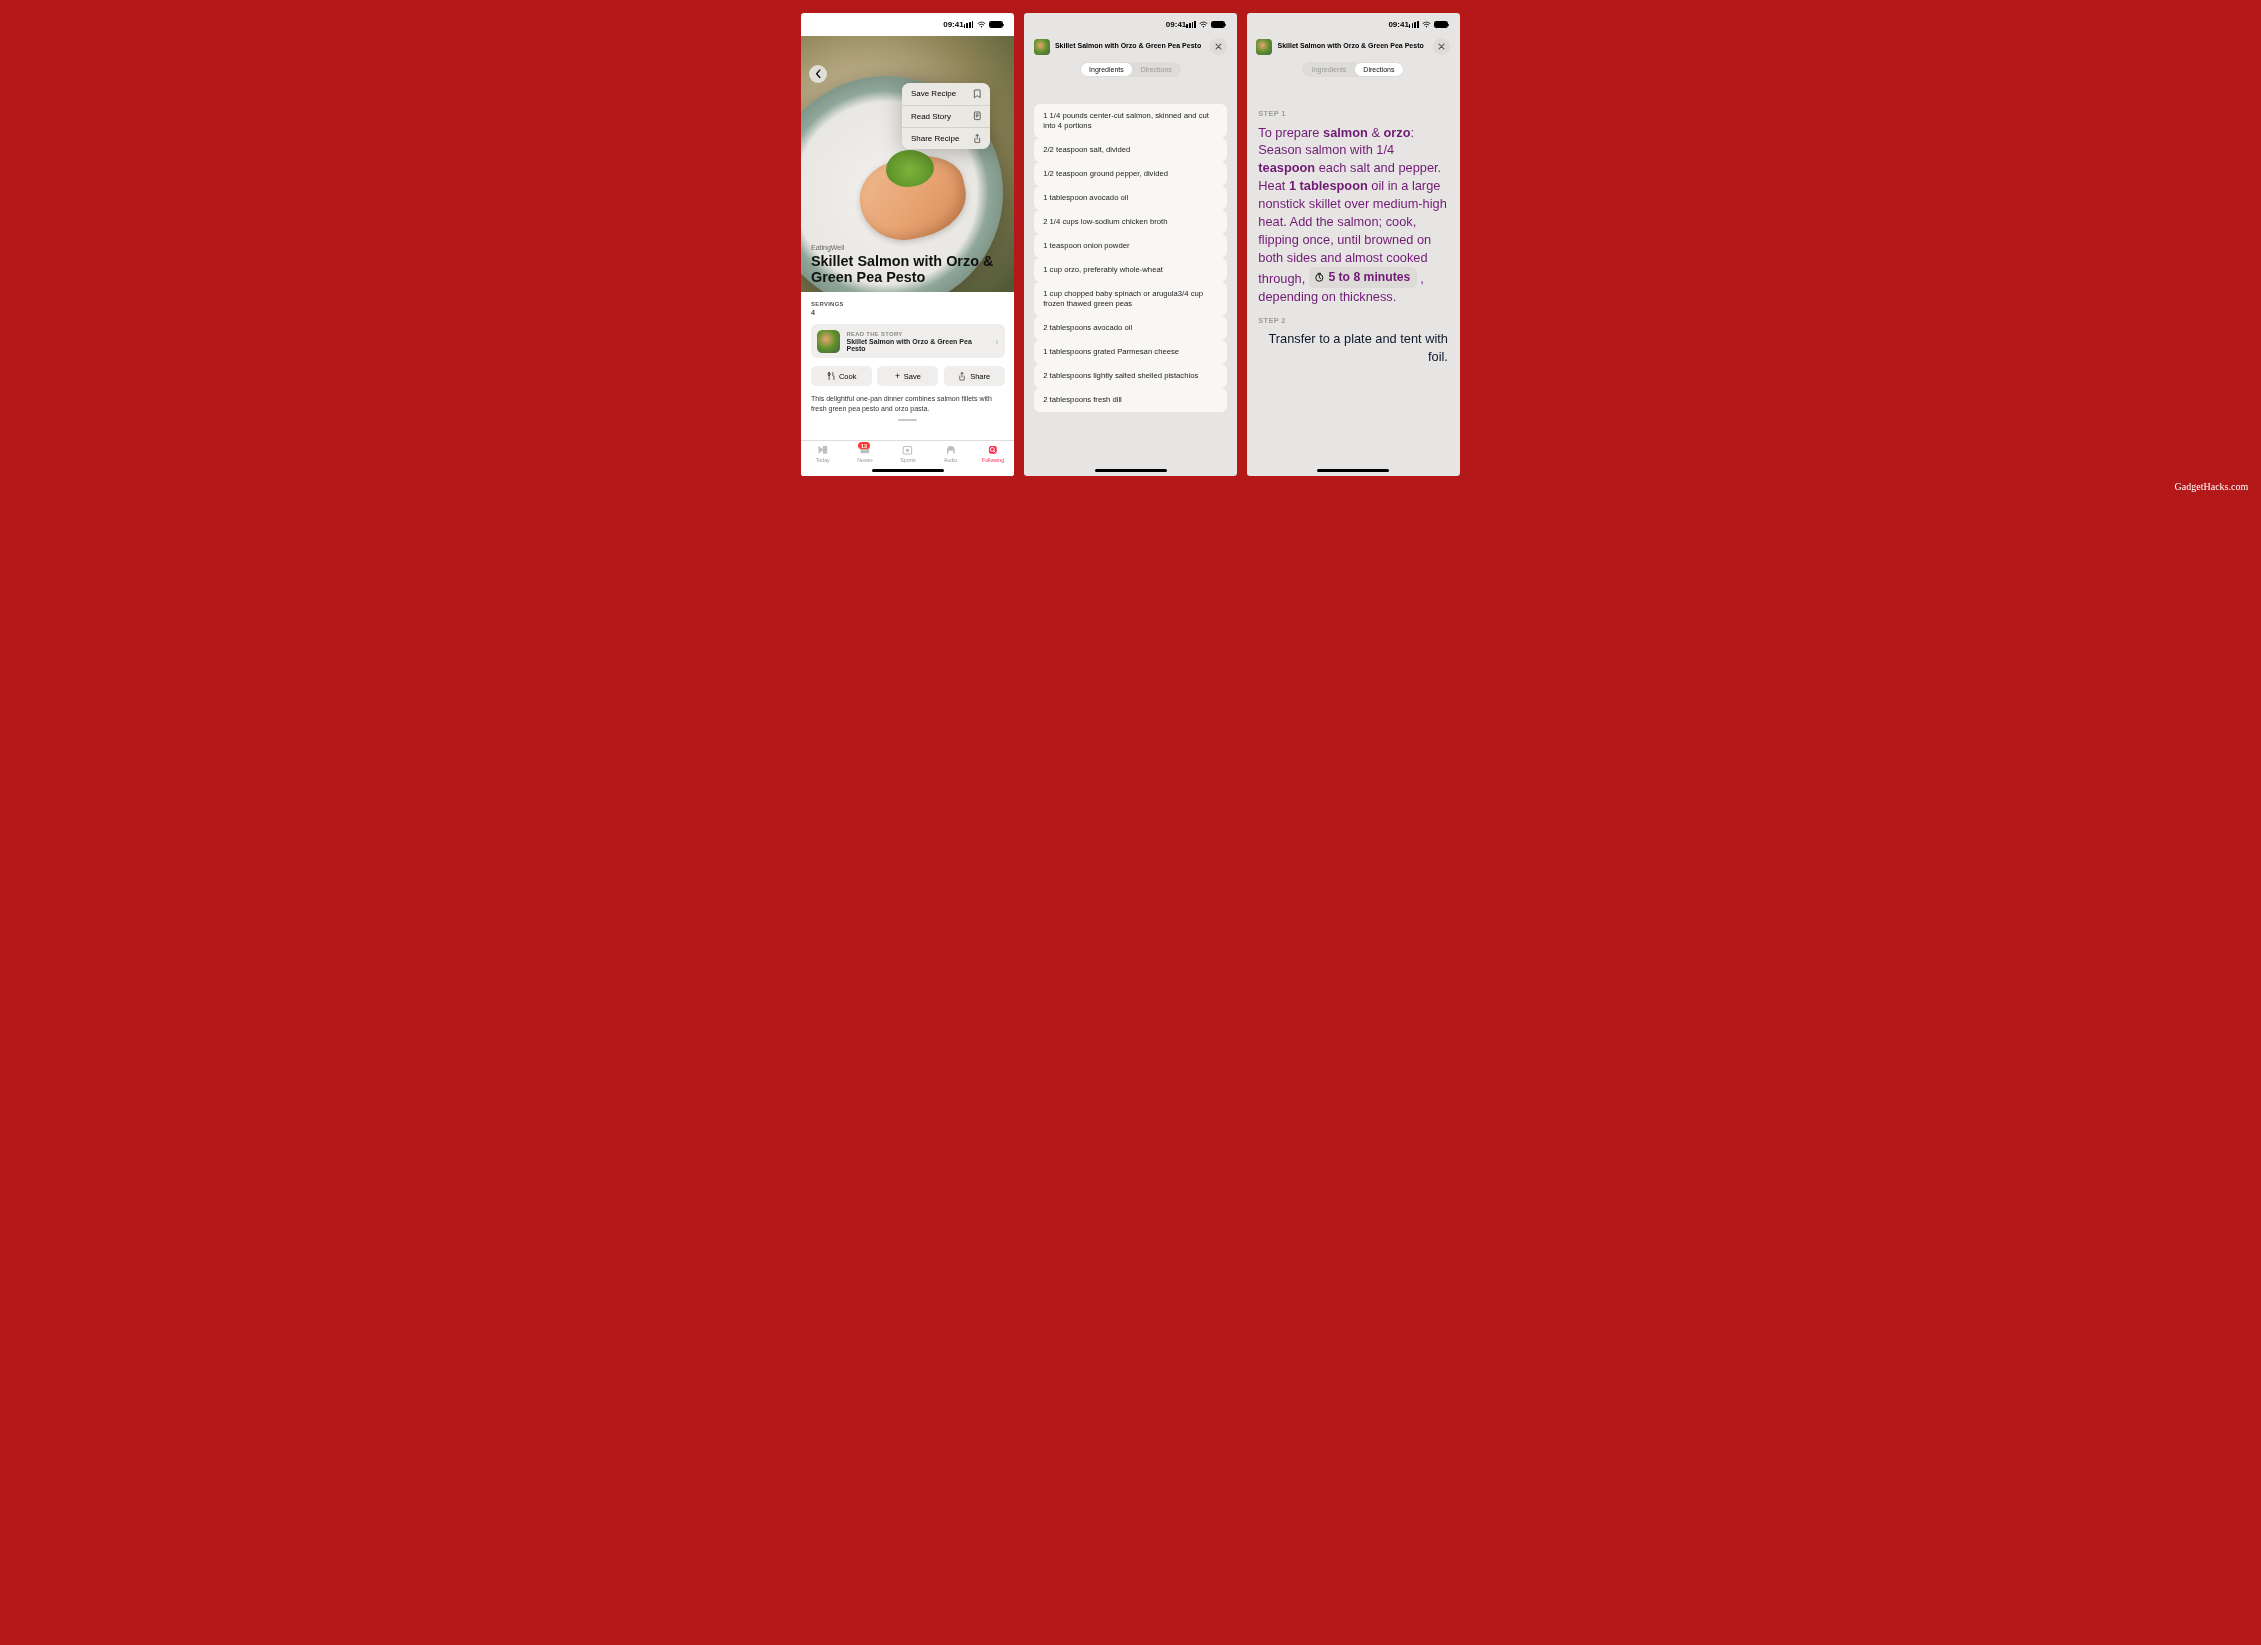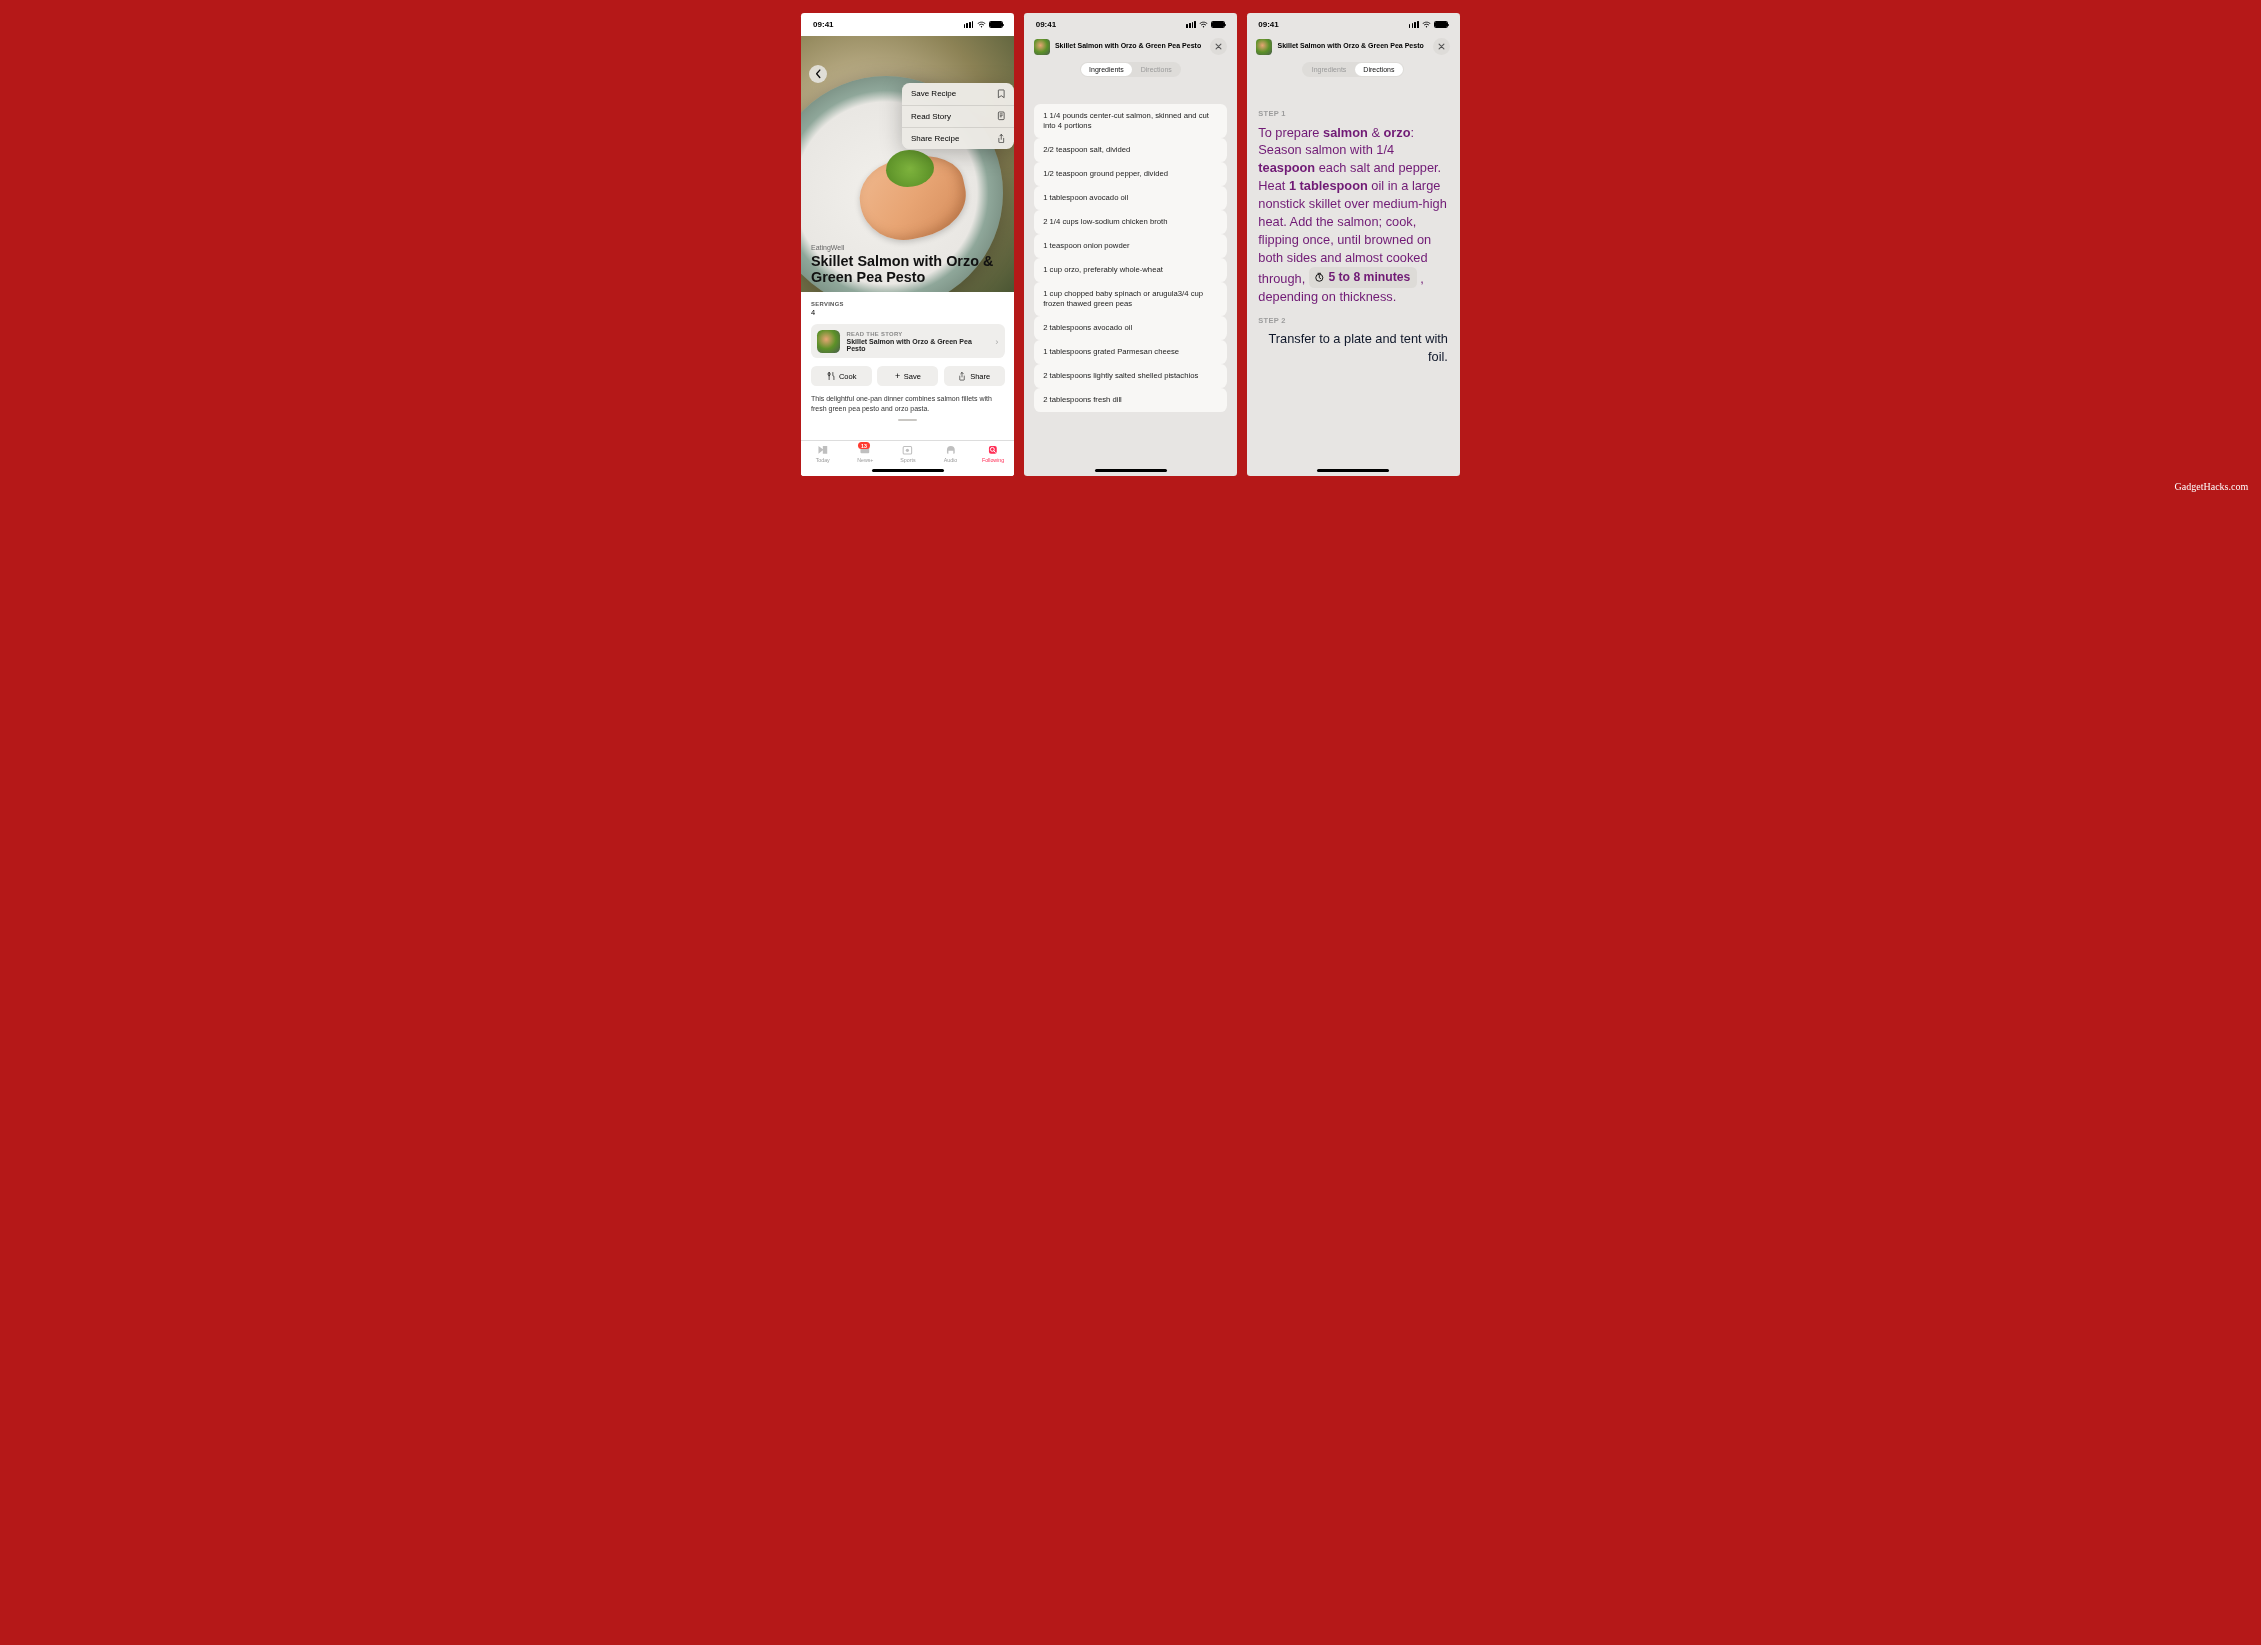--- a/index.html
+++ b/index.html
@@ -1,38 +1,38 @@
 <!DOCTYPE html>
 <html style="font-size:8.5px"><head>
 <meta charset="utf-8">
 <style>
   *{box-sizing:border-box;margin:0;padding:0;font-family:-apple-system,BlinkMacSystemFont,"Helvetica Neue",Arial,sans-serif;}
   body{background:#b51818;padding:12.8px 12.8px 21px;position:relative;}
   .shots{display:flex;gap:9.6px;justify-content:center;align-items:stretch;}
   .phone{width:213px;height:463px;background:#e7e5e3;border-radius:3.2px;overflow:hidden;position:relative;display:flex;flex-direction:column;}
   
-  .status{height:23.4px;display:flex;align-items:center;justify-content:space-between;padding:0 11.7px;}
+  .status{height:23.4px;display:flex;align-items:center;justify-content:flex-end;padding:0 11.7px;}
   .status .time{font-weight:600;font-size:8px;}
   .status .right{display:flex;align-items:center;gap:3.2px;}
   .sig{display:flex;align-items:flex-end;gap:1.1px;}
   .sig span{width:1.6px;background:#000;display:block;border-radius:0.5px;}
   .sig span:nth-child(1){height:3.2px}.sig span:nth-child(2){height:4.3px}.sig span:nth-child(3){height:5.3px}.sig span:nth-child(4){height:6.4px}
   .wifi{width:9px;height:9px;}
   .batt{width:14px;height:7px;border:0.8px solid #000;border-radius:1.6px;position:relative;}
   .batt::after{content:"";position:absolute;right:-2.1px;top:1.6px;width:1.3px;height:2.7px;background:#000;border-radius:0 1.1px 1.1px 0;}
   .batt i{display:block;background:#000;height:100%;width:100%;border-radius:0.8px;}
   .home-ind{position:absolute;bottom:4.3px;left:50%;transform:translateX(-50%);width:72px;height:2.7px;background:#000;border-radius:1.6px;}
   
   .ph1{background:#fff;}
   .hero{height:256px;position:relative;background:radial-gradient(circle at 30% 40%,#d8c9a8 0%,#c1b38e 25%,#8c8255 60%,#4a5633 100%);overflow:hidden;}
   .plate{position:absolute;left:-32px;top:40px;width:234px;height:234px;border-radius:50%;background:radial-gradient(circle at 50% 50%,#f2f0ec 0%,#e9e7e3 55%,#8fa79a 62%,#495a4e 100%);box-shadow:0 3.2px 21px rgba(0,0,0,0.3);}
   .salmon{position:absolute;left:59px;top:122px;width:106px;height:80px;background:linear-gradient(135deg,#f0b98f 0%,#e8a574 50%,#d48b5a 100%);border-radius:40% 45% 48% 42%/45% 40% 48% 52%;transform:rotate(-12deg);box-shadow:inset -4.3px -3.2px 10.6px rgba(140,80,40,0.4),0 2.1px 6.4px rgba(0,0,0,0.2);}
   .pesto{position:absolute;left:85px;top:114px;width:48px;height:37px;background:radial-gradient(circle,#7fb53e 0%,#5c9128 80%);border-radius:48% 52% 55% 45%/55% 48% 52% 45%;}
   .hero .back{position:absolute;top:29px;left:7.5px;width:18px;height:18px;border-radius:50%;background:rgba(230,228,224,0.9);display:flex;align-items:center;justify-content:center;font-size:10.6px;}
-  .menu{position:absolute;top:47px;left:101px;width:112px;background:rgba(236,234,228,0.98);border-radius:7.5px;box-shadow:0 4.3px 21px rgba(0,0,0,0.25);overflow:hidden;}
+  .menu{position:absolute;top:47px;left:101px;width:88px;background:rgba(236,234,228,0.98);border-radius:7.5px;box-shadow:0 4.3px 21px rgba(0,0,0,0.25);overflow:hidden;}
   .menu-item{display:flex;align-items:center;justify-content:space-between;padding:5.9px 8.5px;font-size:8px;border-bottom:0.3px solid rgba(0,0,0,0.1);}
   .menu-item:last-child{border-bottom:none;}
   .hero-meta{position:absolute;bottom:6.4px;left:9.6px;right:9.6px;}
   .pub{font-size:7px;color:#666;margin-bottom:1.6px;}
   .title{font-size:14.4px;font-weight:700;line-height:1.15;color:#111;}
   .body1{flex:1;background:#fff;padding:5.3px 9.6px 0;position:relative;}
   .servlbl{font-size:5.9px;font-weight:600;letter-spacing:0.3px;color:#555;margin-top:3.2px;}
   .servval{font-size:7.5px;margin-top:1.1px;margin-bottom:7.5px;}
   .storycard{background:#efeeec;border-radius:6.4px;padding:5.3px 6.4px;display:flex;align-items:center;gap:6.4px;}
   .thumb{width:23.4px;height:23.4px;border-radius:5.3px;background:radial-gradient(circle at 40% 40%,#e8a574 0%,#5c9128 50%,#495a4e 100%);}

